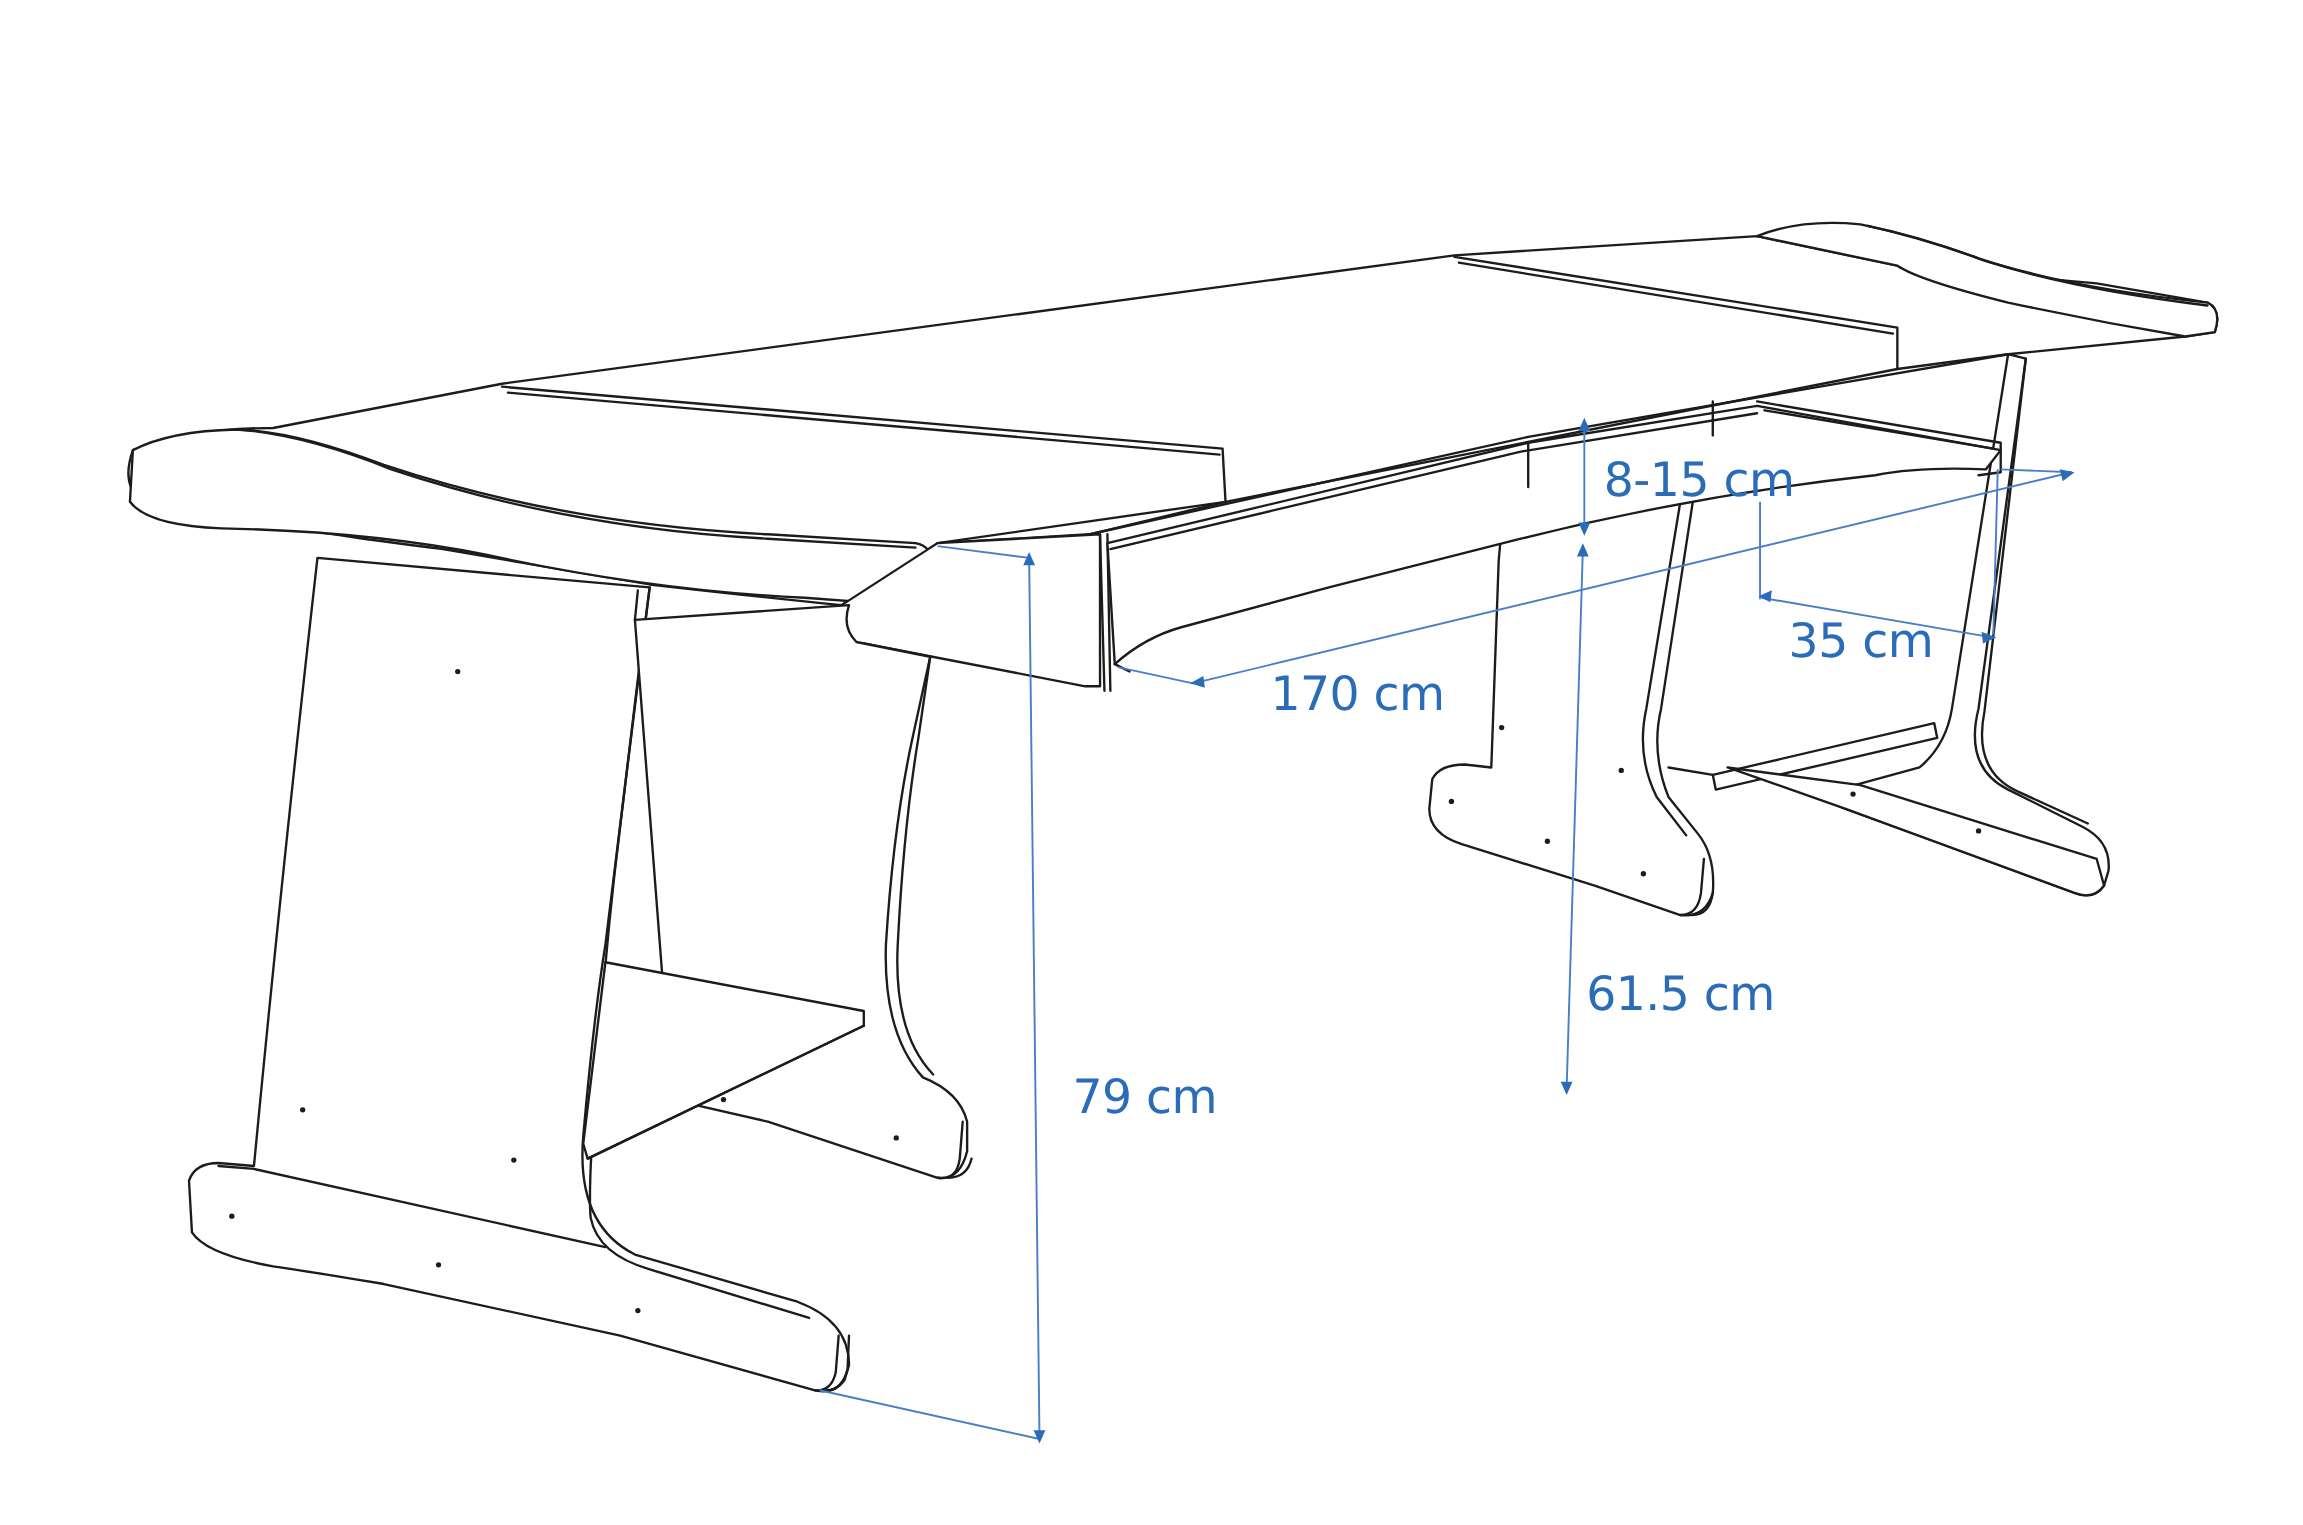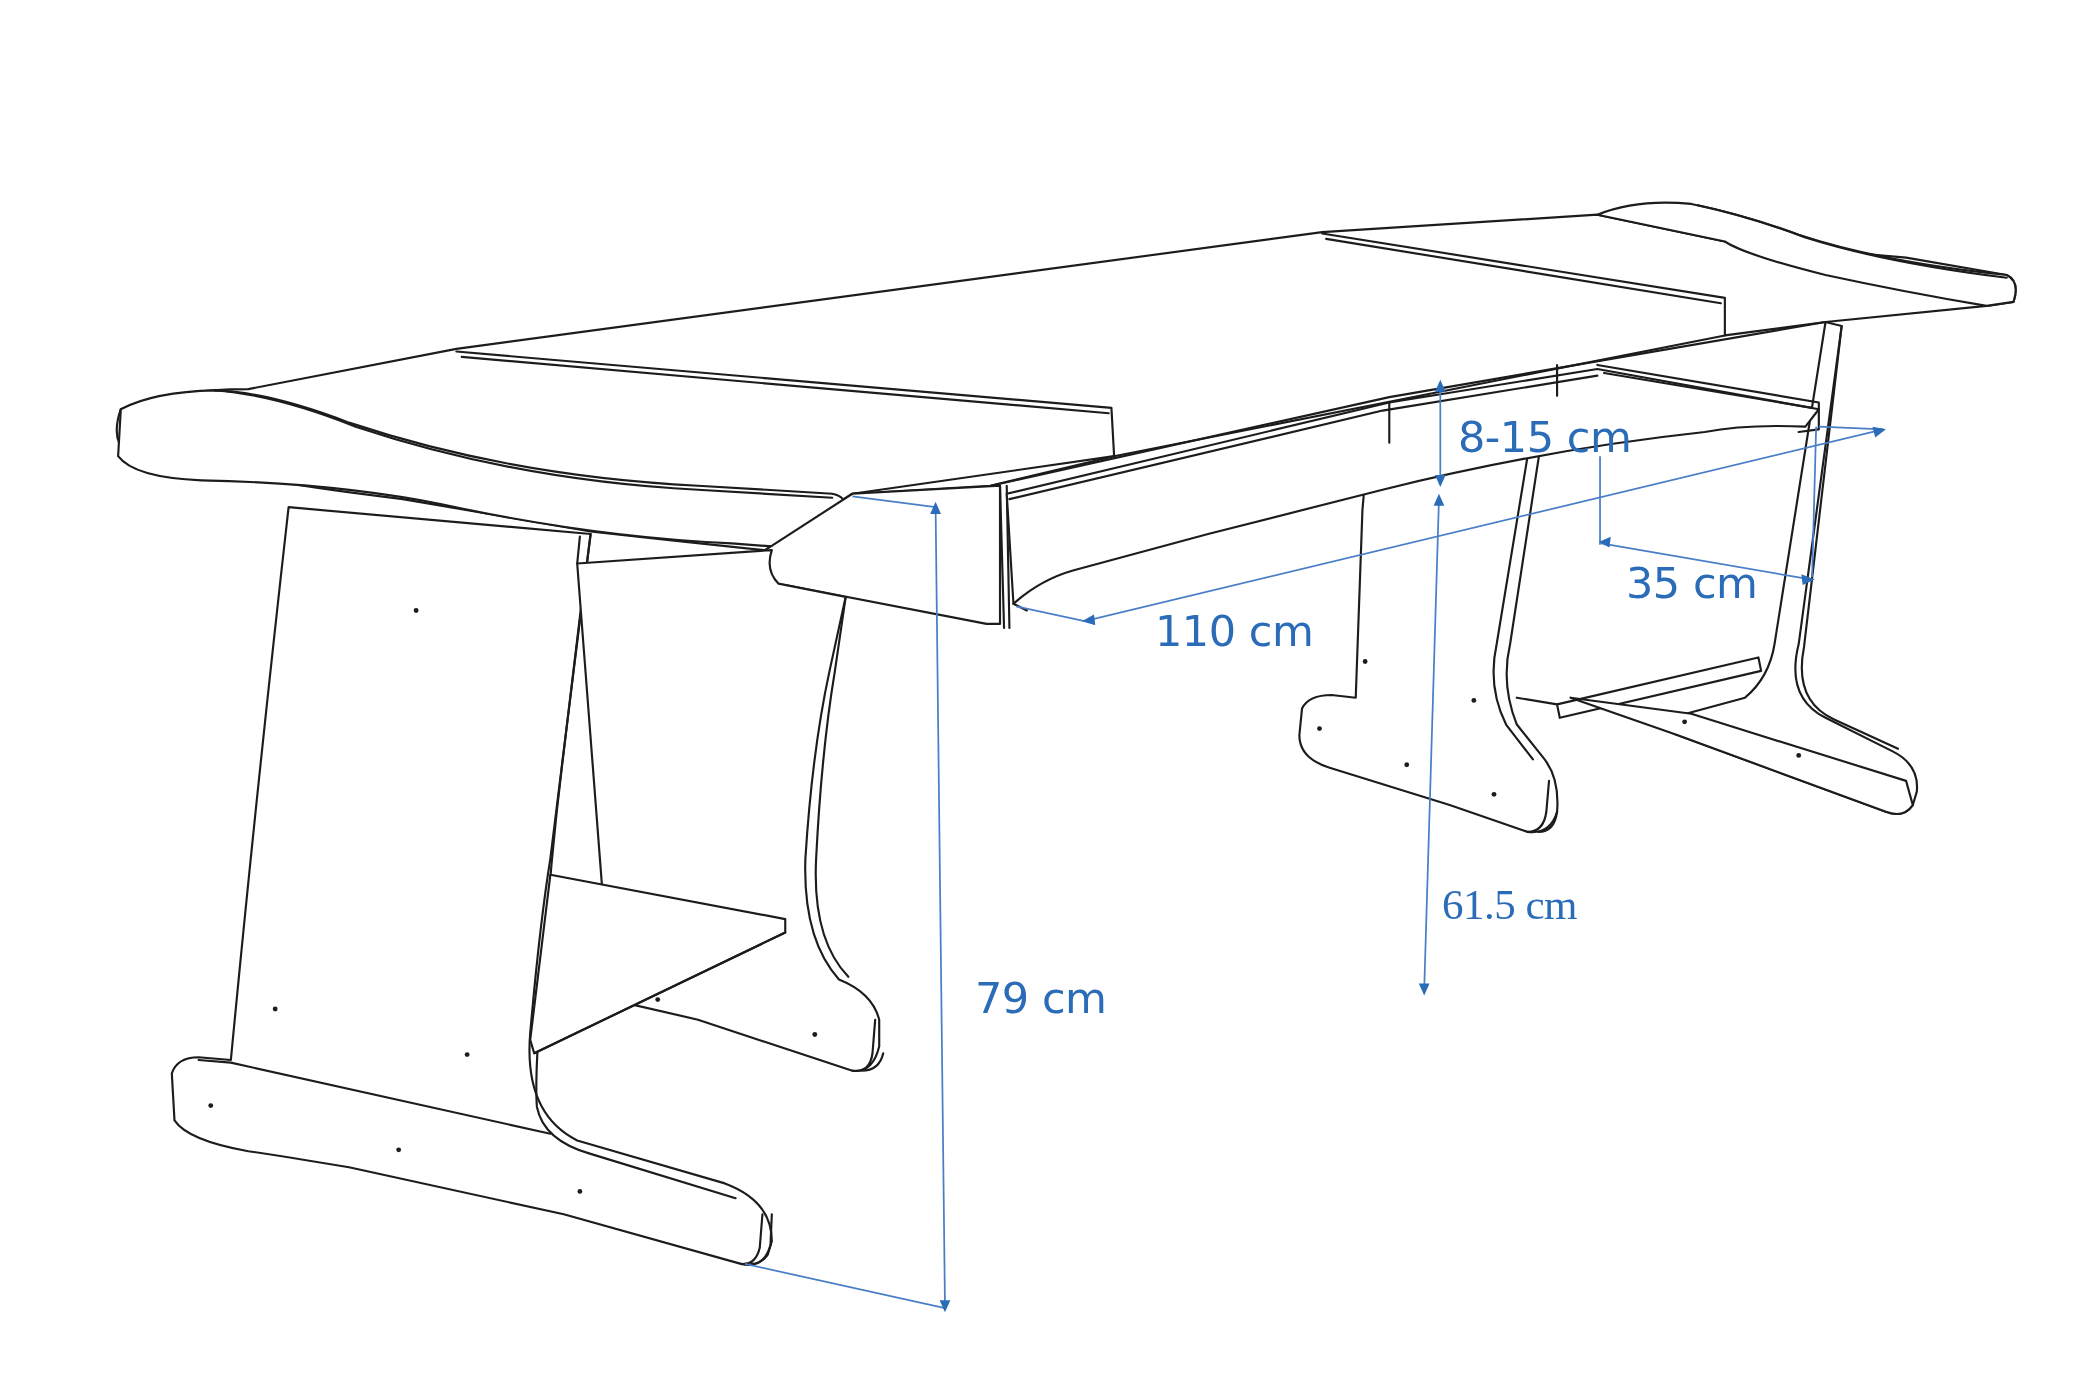--- a/index.html
+++ b/index.html
@@ -130,16 +130,16 @@
       <line class="dim" x1="635" y1="370" x2="697" y2="378"></line>
       <line class="dim" x1="697" y1="378" x2="704" y2="974"></line>
       <line class="dim" x1="555" y1="942" x2="704" y2="975"></line>
       <polygon class="arrow" points="697,374 693,383 701,383"></polygon>
       <polygon class="arrow" points="704,978 700,969 708,969"></polygon>
     </g>
   </svg>
 
   <div class="dim-label" style="left:1458px; top:416px;">8-15 cm</div>
   <div class="dim-label" style="left:1626px; top:562px;">35 cm</div>
-  <div class="dim-label" style="left:1155px; top:610px;">110 cm</div>
-  <div class="dim-label" style="left:1442px; top:883px;font-family:Liberation Serif, serif;">61.5 cm</div>
+  <div class="dim-label" style="left:1155px; top:610px;">170 cm</div>
+  <div class="dim-label" style="left:1442px; top:883px;">61.5 cm</div>
   <div class="dim-label" style="left:975px; top:977px;text-align:center;">79 cm</div>
 </div>
 
 </body></html>

